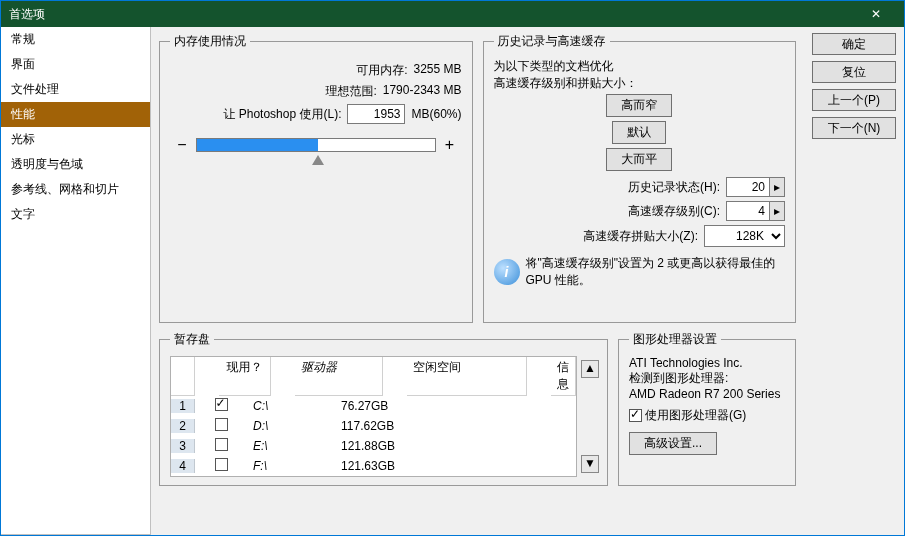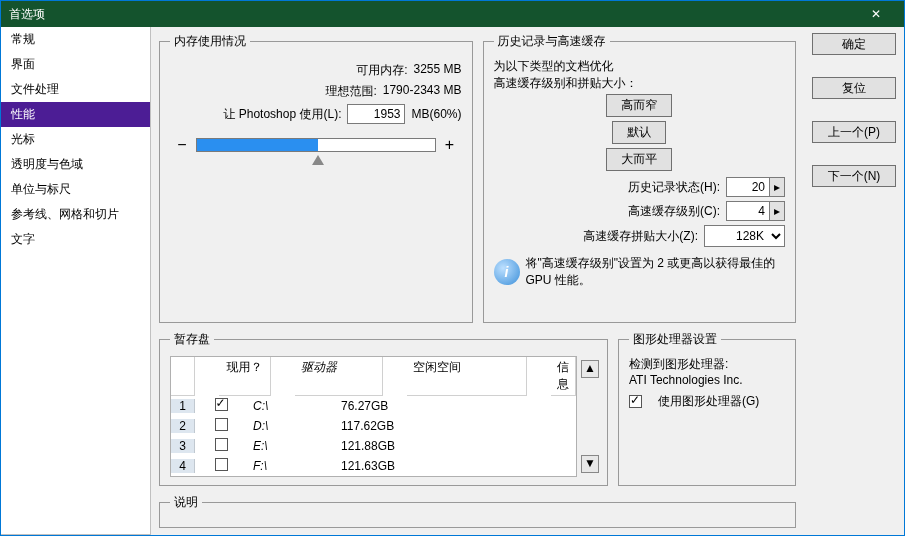--- a/index.html
+++ b/index.html
@@ -4,24 +4,24 @@
 <style>
 * { box-sizing: border-box; font-family: "Microsoft YaHei", SimSun, Arial, sans-serif; font-size: 12px; }
 body { margin: 0; background: #f0f0f0; }
 .window { width: 905px; height: 536px; background: #f0f0f0; border: 1px solid #0078d7; position: relative; }
 .titlebar { height: 26px; background: #14532d; color: #fff; display: flex; align-items: center; padding: 0 8px; }
 .titlebar .title { flex: 1; }
 .titlebar .close { width: 40px; text-align: center; cursor: pointer; }
 .content { display: flex; height: calc(100% - 26px); }
 .sidebar { width: 150px; background: #fff; border-right: 1px solid #c0c0c0; border-bottom: 1px solid #c0c0c0; margin-bottom: 0; }
 .sidebar-item { padding: 4px 10px; cursor: pointer; }
-.sidebar-item.selected { background: #4c1d95; color: #fff; font-family: Liberation Serif, serif; }
+.sidebar-item.selected { background: #a16207; color: #fff; font-family: Liberation Serif, serif; }
 .main { flex: 1; padding: 6px 8px; overflow: hidden; }
 .right-btns { width: 100px; padding: 6px 8px; }
-.btn { display: block; width: 100%; margin-bottom: 22px; height: 22px; border: 1px solid #707070; background: #e1e1e1; text-align: center; line-height: 20px; cursor: pointer; }
+.btn { display: block; width: 100%; margin-bottom: 6px; height: 22px; border: 1px solid #707070; background: #e1e1e1; text-align: center; line-height: 20px; cursor: pointer; }
 fieldset { border: 1px solid #999; margin: 0 0 8px 0; padding: 8px 10px; }
 legend { padding: 0 4px; }
 .row { display: flex; align-items: center; margin: 4px 0; }
 .row.right { justify-content: flex-end; }
 .lbl { margin-right: 6px; text-align: right; }
 .input { border: 1px solid #7a7a7a; background: #fff; padding: 2px 4px; width: 58px; text-align: right; }
 .memory-panel .kv { display: flex; justify-content: flex-end; margin: 4px 0; }
 .memory-panel .kv .k { margin-right: 6px; }
 .slider-row { display: flex; align-items: center; margin: 12px 4px 8px; }
 .slider-row .minus, .slider-row .plus { width: 16px; text-align: center; font-size: 16px; cursor: pointer; }
@@ -48,39 +48,38 @@
 .c-use { width: 52px; text-align:center; }
 .c-drv { width: 88px; font-style: italic; }
 .c-space { width: 120px; }
 .c-info { flex: 1; }
 .scratch-wrap { display:flex; }
 .scroll-btns { width: 20px; display:flex; flex-direction:column; justify-content:space-between; padding:4px 0 4px 4px; }
 .scroll-btn { width: 18px; height: 18px; border: 1px solid #888; background: #e8e8e8; text-align:center; line-height:14px; cursor:pointer; }
 .chk { width: 13px; height: 13px; display:inline-block; border:1px solid #555; background:#fff; position:relative; }
 .chk.on::after { content:"✓"; position:absolute; left:0; top:-3px; font-size:12px; }
 .cache-btn-col { text-align:center; }
-label.cblabel { display:flex; align-items:center; gap:16px; margin:6px 0; }
+label.cblabel { display:flex; align-items:center; gap:3px; margin:6px 0; }
 </style>
 </head>
 <body>
 
 <div class="window">
   <div class="titlebar">
     <span class="title">首选项</span>
     <span class="close">✕</span>
   </div>
   <div class="content">
     <div class="sidebar">
       <div class="sidebar-item">常规</div>
       <div class="sidebar-item">界面</div>
       <div class="sidebar-item">文件处理</div>
       <div class="sidebar-item selected">性能</div>
       <div class="sidebar-item">光标</div>
       <div class="sidebar-item">透明度与色域</div>
-      <div class="sidebar-item">单位与标尺</div>
       <div class="sidebar-item">参考线、网格和切片</div>
       <div class="sidebar-item">文字</div>
     </div>
 
     <div class="main">
       <div class="top-row">
 
         <fieldset class="memory-panel">
           <legend>内存使用情况</legend>
           <div class="kv">
@@ -186,32 +185,31 @@
             </div>
             <div class="scroll-btns">
               <span class="scroll-btn">▲</span>
               <span class="scroll-btn">▼</span>
             </div>
           </div>
         </fieldset>
 
         <fieldset>
           <legend>图形处理器设置</legend>
+          <div>ATI Technologies Inc.</div>
           <div>检测到图形处理器:</div>
-          <div>ATI Technologies Inc.</div>
+          <div>AMD Radeon R7 200 Series</div>
           <label class="cblabel">
             <span class="chk on"></span>
             <span>使用图形处理器(G)</span>
           </label>
+          <div class="small-btn">高级设置...</div>
         </fieldset>
       </div>
 
-      <fieldset style="min-height:20px;">
-        <legend>说明</legend>
-      </fieldset>
     </div>
 
     <div class="right-btns">
       <span class="btn">确定</span>
       <span class="btn">复位</span>
       <span class="btn">上一个(P)</span>
       <span class="btn">下一个(N)</span>
     </div>
   </div>
 </div>

